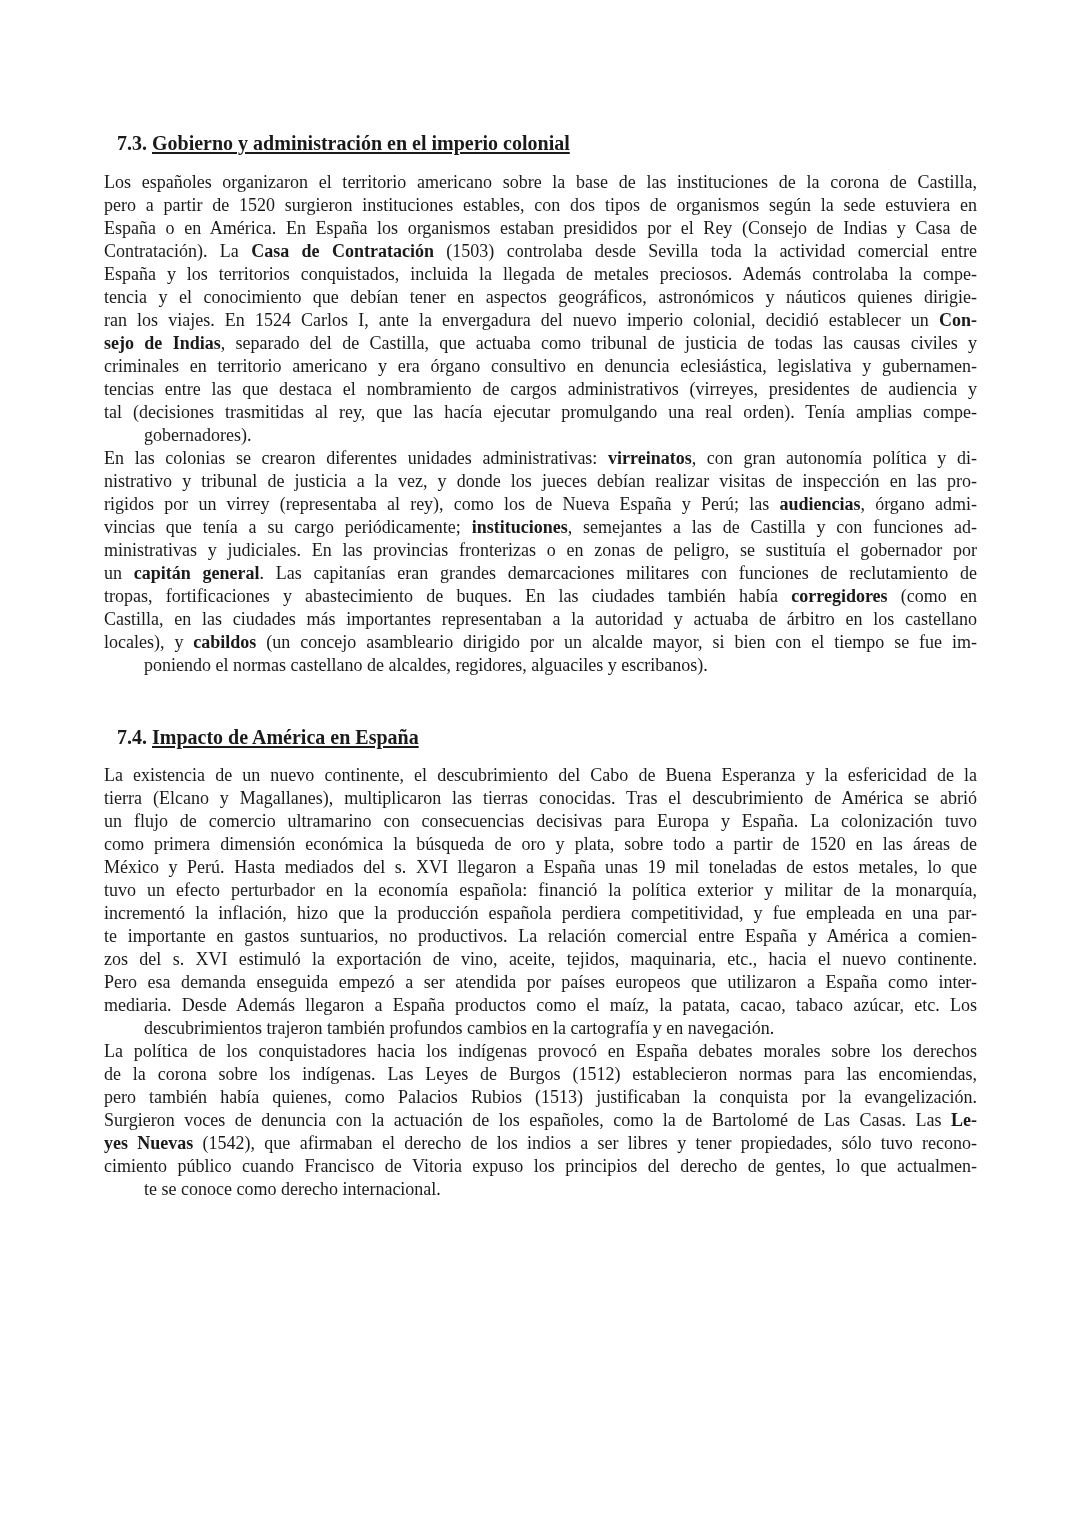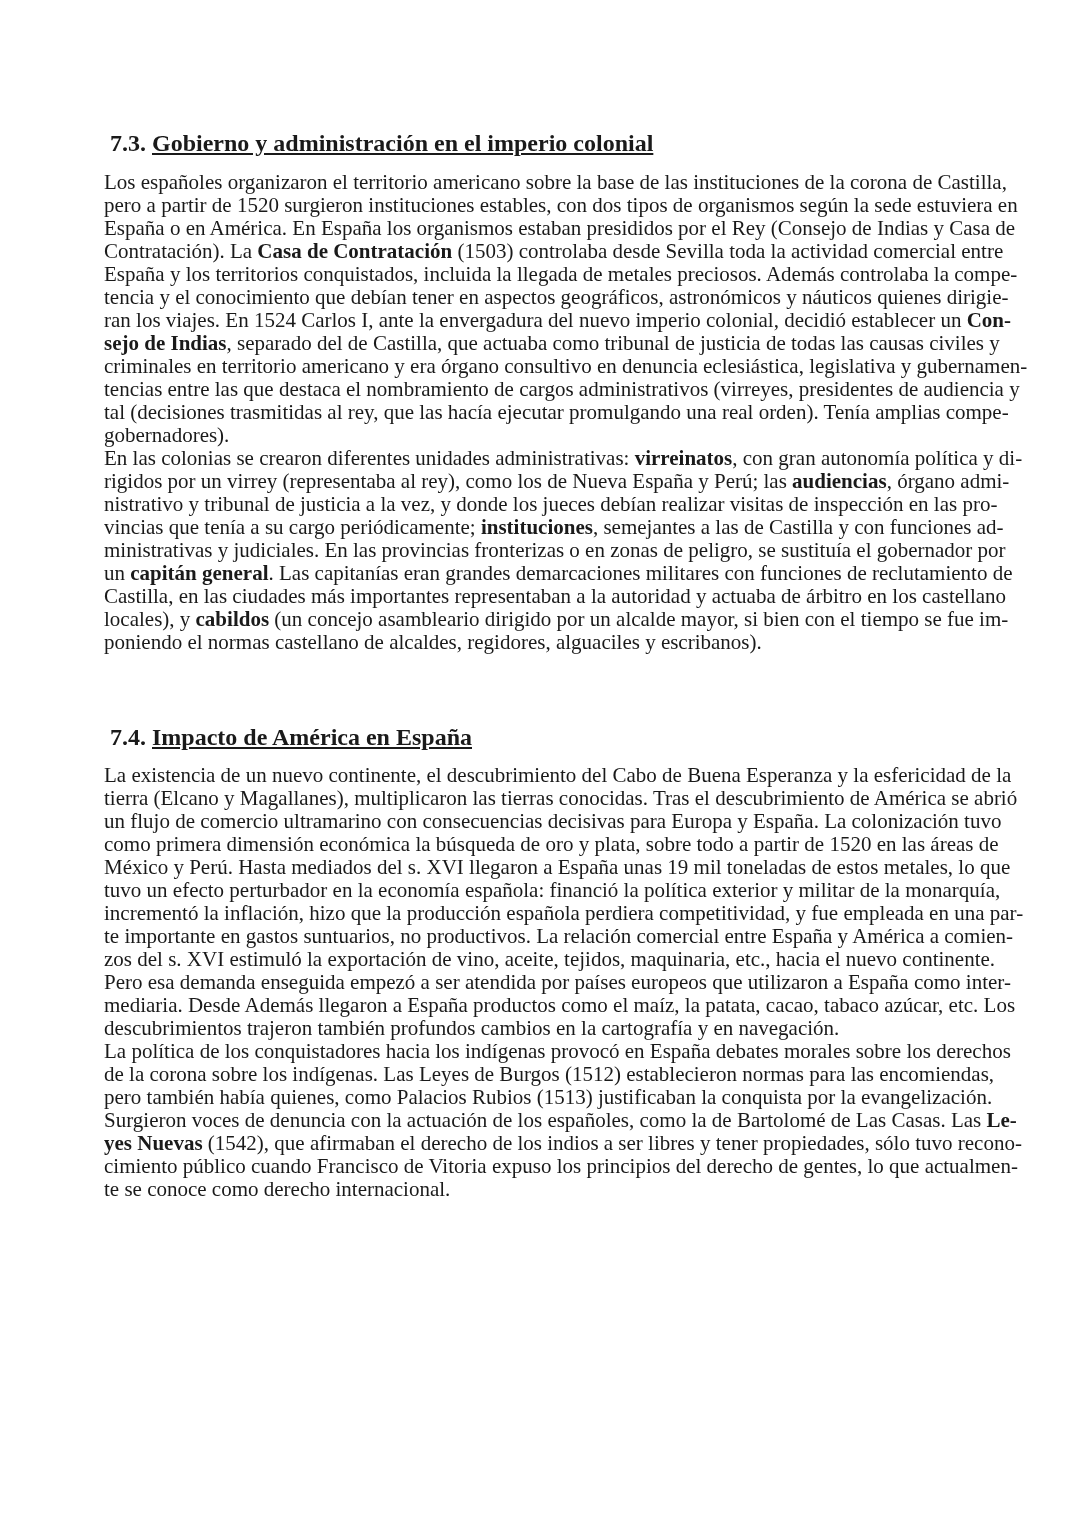--- a/index.html
+++ b/index.html
@@ -1,24 +1,24 @@
 <!DOCTYPE html>
 <html><head>
 <meta charset="utf-8">
 <style>
   html, body { margin: 0; padding: 0; background: #ffffff; }
   body { width: 1080px; height: 1527px; position: relative; overflow: hidden; }
   .page { position: absolute; left: 104px; top: 0; width: 873px; color: #1a1a1a;
           font-family: "Liberation Serif", "DejaVu Serif", serif; }
-  .heading { position: absolute; left: 6px; font-weight: bold; font-size: 24px; line-height: 24px; white-space: nowrap; font-family: Liberation Serif, serif; }
+  .heading { position: absolute; left: 13px; font-weight: bold; font-size: 20px; line-height: 24px; white-space: nowrap; font-family: Liberation Serif, serif; }
   .heading .title { text-decoration: underline; text-underline-offset: 2px; }
   .section-body { position: absolute; left: 0; width: 873px; }
-  .line { display: block; height: 23px; font-size: 21px; line-height: 23px;
+  .line { display: block; height: 23px; font-size: 18px; line-height: 23px;
           text-align: justify; text-align-last: justify; white-space: nowrap; overflow: visible; }
-  .line.last { text-align-last: left; }
+  .line.last { text-align-last: left; margin-left: 40px; }
   .line b { font-weight: bold; }
 </style>
 </head>
 <body>
 
 <div class="page">
 
   <div class="heading" style="top:131px;">
     <span>7.3.</span>
     <span class="title">Gobierno y administración en el imperio colonial</span>
@@ -30,25 +30,26 @@
       <div class="line">Contratación). La <b>Casa de Contratación</b> (1503) controlaba desde Sevilla toda la actividad comercial entre</div>
       <div class="line">España y los territorios conquistados, incluida la llegada de metales preciosos. Además controlaba la compe-</div>
       <div class="line">tencia y el conocimiento que debían tener en aspectos geográficos, astronómicos y náuticos quienes dirigie-</div>
       <div class="line">ran los viajes. En 1524 Carlos I, ante la envergadura del nuevo imperio colonial, decidió establecer un <b>Con-</b></div>
       <div class="line"><b>sejo de Indias</b>, separado del de Castilla, que actuaba como tribunal de justicia de todas las causas civiles y</div>
       <div class="line">criminales en territorio americano y era órgano consultivo en denuncia eclesiástica, legislativa y gubernamen-</div>
       <div class="line">tencias entre las que destaca el nombramiento de cargos administrativos (virreyes, presidentes de audiencia y</div>
       <div class="line">tal (decisiones trasmitidas al rey, que las hacía ejecutar promulgando una real orden). Tenía amplias compe-</div>
       <div class="line last">gobernadores).</div>
       <div class="line">En las colonias se crearon diferentes unidades administrativas: <b>virreinatos</b>, con gran autonomía política y di-</div>
+      <div class="line">nistrativo y tribunal de justicia a la vez, y donde los jueces debían realizar visitas de inspección en las pro-</div>
       <div class="line">rigidos por un virrey (representaba al rey), como los de Nueva España y Perú; las <b>audiencias</b>, órgano admi-</div>
-      <div class="line">nistrativo y tribunal de justicia a la vez, y donde los jueces debían realizar visitas de inspección en las pro-</div>
       <div class="line">vincias que tenía a su cargo periódicamente; <b>instituciones</b>, semejantes a las de Castilla y con funciones ad-</div>
       <div class="line">ministrativas y judiciales. En las provincias fronterizas o en zonas de peligro, se sustituía el gobernador por</div>
       <div class="line">un <b>capitán general</b>. Las capitanías eran grandes demarcaciones militares con funciones de reclutamiento de</div>
+      <div class="line">tropas, fortificaciones y abastecimiento de buques. En las ciudades también había <b>corregidores</b> (como en</div>
       <div class="line">Castilla, en las ciudades más importantes representaban a la autoridad y actuaba de árbitro en los castellano</div>
       <div class="line">locales), y <b>cabildos</b> (un concejo asambleario dirigido por un alcalde mayor, si bien con el tiempo se fue im-</div>
       <div class="line last">poniendo el normas castellano de alcaldes, regidores, alguaciles y escribanos).</div>
     </div>
 
   <div class="heading" style="top:725px;">
     <span>7.4.</span>
     <span class="title">Impacto de América en España</span>
   </div>
   <div class="section-body" style="top:764px;">

